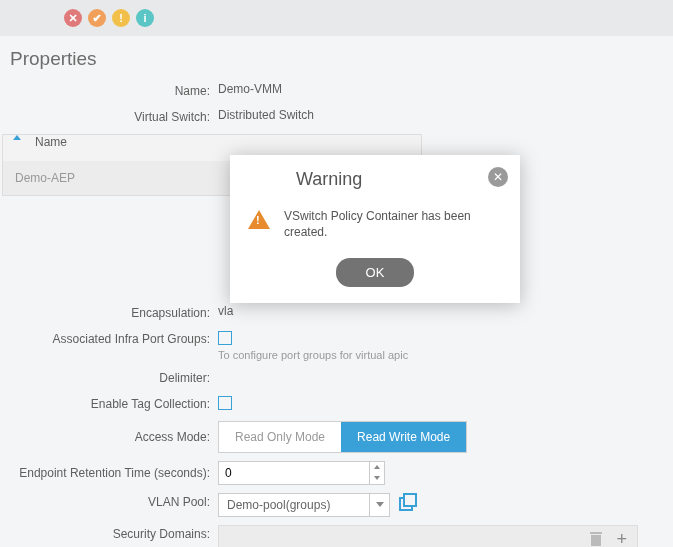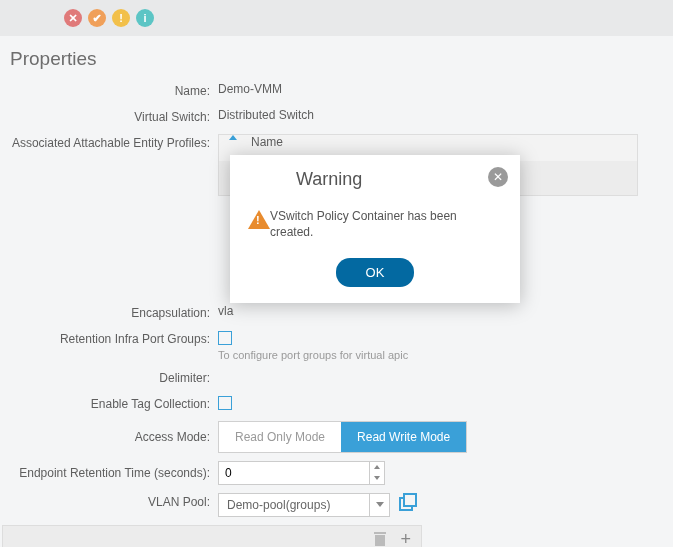--- a/index.html
+++ b/index.html
@@ -38,26 +38,26 @@
   .linkic::before{content:"";position:absolute;width:10px;height:10px;border:2px solid #3aa0d8;left:0;top:4px;}
   .linkic::after{content:"";position:absolute;width:10px;height:10px;border:2px solid #3aa0d8;left:4px;top:0;background:#f4f5f6;}
   .secbar{background:#ececec;width:420px;height:28px;display:flex;align-items:center;justify-content:flex-end;padding:0 10px;gap:14px;border:1px solid #ddd;}
   .trash{width:12px;height:14px;position:relative;}
   .trash::before{content:"";position:absolute;width:12px;height:2px;background:#bbb;top:0;left:0;}
   .trash::after{content:"";position:absolute;width:10px;height:11px;background:#bbb;top:3px;left:1px;}
   .plus{color:#888;font-size:18px;line-height:14px;}
   .modal{position:absolute;left:230px;top:155px;width:290px;background:#fff;box-shadow:0 2px 18px rgba(0,0,0,0.25);padding:14px 18px 16px 18px;}
   .modal-title{font-size:18px;color:#555;margin-left:48px;}
   .modal-close{position:absolute;right:12px;top:12px;width:20px;height:20px;border-radius:50%;background:#9a9a9a;color:#fff;display:flex;align-items:center;justify-content:center;font-size:12px;cursor:pointer;}
-  .modal-body{display:flex;align-items:flex-start;padding:18px 0 10px 0;}
+  .modal-body{display:flex;align-items:flex-start;gap:14px;padding:18px 0 10px 0;}
   .warn-ic{width:0;height:0;border-left:11px solid transparent;border-right:11px solid transparent;border-bottom:19px solid #e88b2e;position:relative;margin-top:2px;}
   .warn-ic::after{content:"!";position:absolute;left:-3px;top:4px;color:#fff;font-weight:bold;font-size:11px;}
   .modal-msg{color:#555;line-height:16px;}
   .modal-foot{display:flex;justify-content:center;padding-top:8px;}
-  .ok-btn{background:#0369a1;color:#fff;border:none;border-radius:14px;padding:7px 30px;font-size:13px;cursor:pointer;}
+  .ok-btn{background:#737373;color:#fff;border:none;border-radius:14px;padding:7px 30px;font-size:13px;cursor:pointer;}
 </style>
 </head>
 <body>
 
 <div class="toolbar">
   <div class="tb-icon tb-x">✕</div>
   <div class="tb-icon tb-v">✔</div>
   <div class="tb-icon tb-w">!</div>
   <div class="tb-icon tb-i">i</div>
 </div>
@@ -68,41 +68,40 @@
   <div class="label">Name:</div>
   <div class="value">Demo-VMM</div>
 </div>
 
 <div class="row">
   <div class="label">Virtual Switch:</div>
   <div class="value">Distributed Switch</div>
 </div>
 
 <div class="row">
-  <div class="label">Associated Attachable Entity Profiles:</div>
   <div class="value">
     <div class="panel">
       <div class="panel-head">
         <span class="sort-ic"></span>
         <span>Name</span>
       </div>
       <div class="panel-body">Demo-AEP</div>
     </div>
   </div>
 </div>
 
 <div style="height:100px"></div>
 
 <div class="row">
   <div class="label">Encapsulation:</div>
   <div class="value">vla</div>
 </div>
 
 <div class="row">
-  <div class="label">Retention Infra Port Groups:</div>
+  <div class="label">Associated Infra Port Groups:</div>
   <div class="value">
     <span class="chk"></span>
     <div class="hint">To configure port groups for virtual apic</div>
   </div>
 </div>
 
 <div class="row">
   <div class="label">Delimiter:</div>
   <div class="value"></div>
 </div>
@@ -140,20 +139,21 @@
   <div class="value">
     <div class="selfield">
       <span>Demo-pool(groups)</span>
       <div class="dd"></div>
     </div>
     <span class="linkic"></span>
   </div>
 </div>
 
 <div class="row">
+  <div class="label">Security Domains:</div>
   <div class="value">
     <div class="secbar">
       <span class="trash"></span>
       <span class="plus">+</span>
     </div>
 
   </div>
 </div>
 
 <div class="modal">

